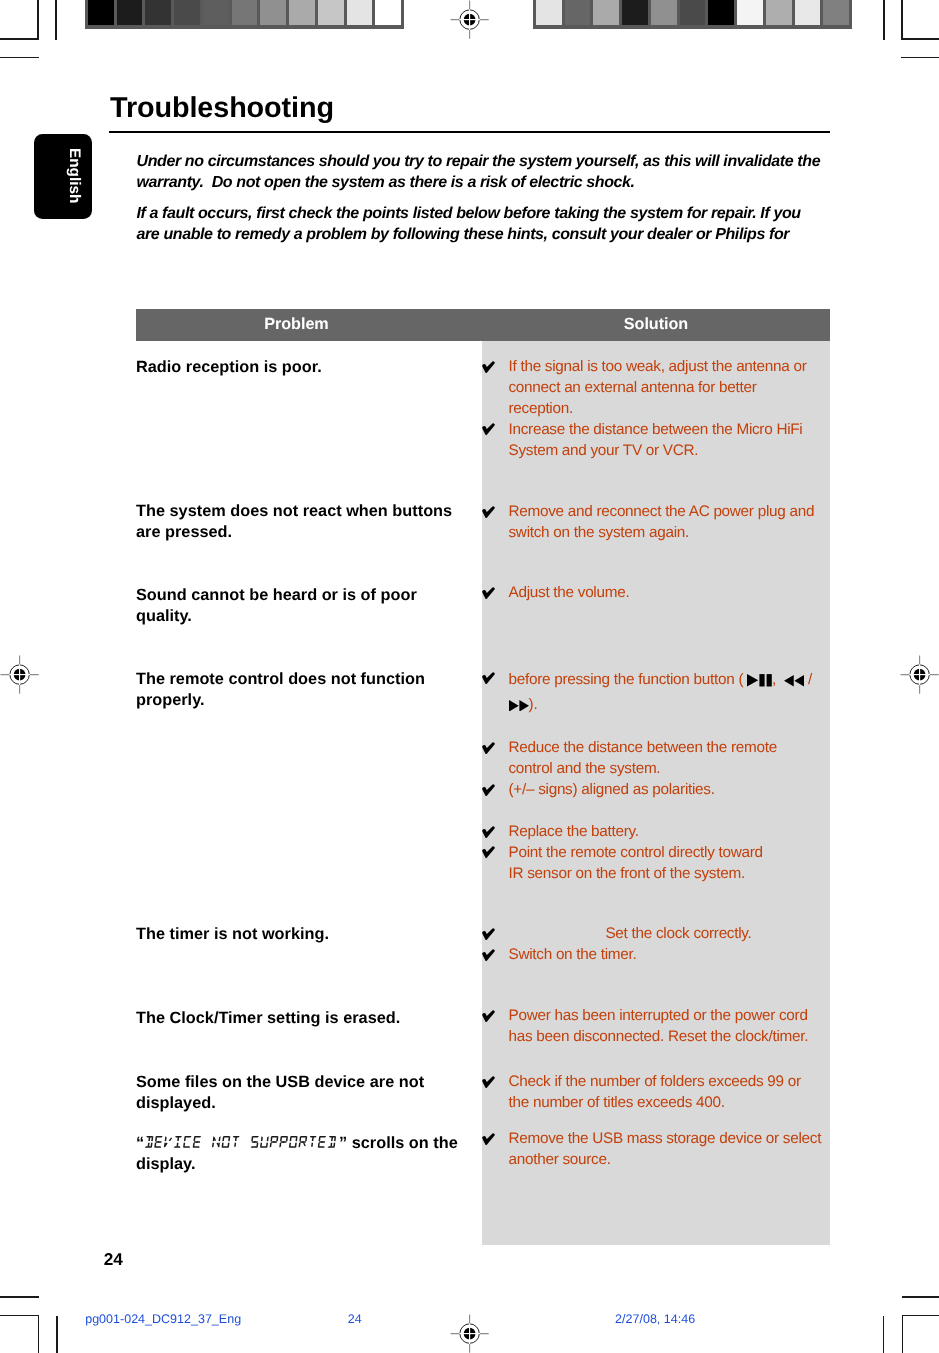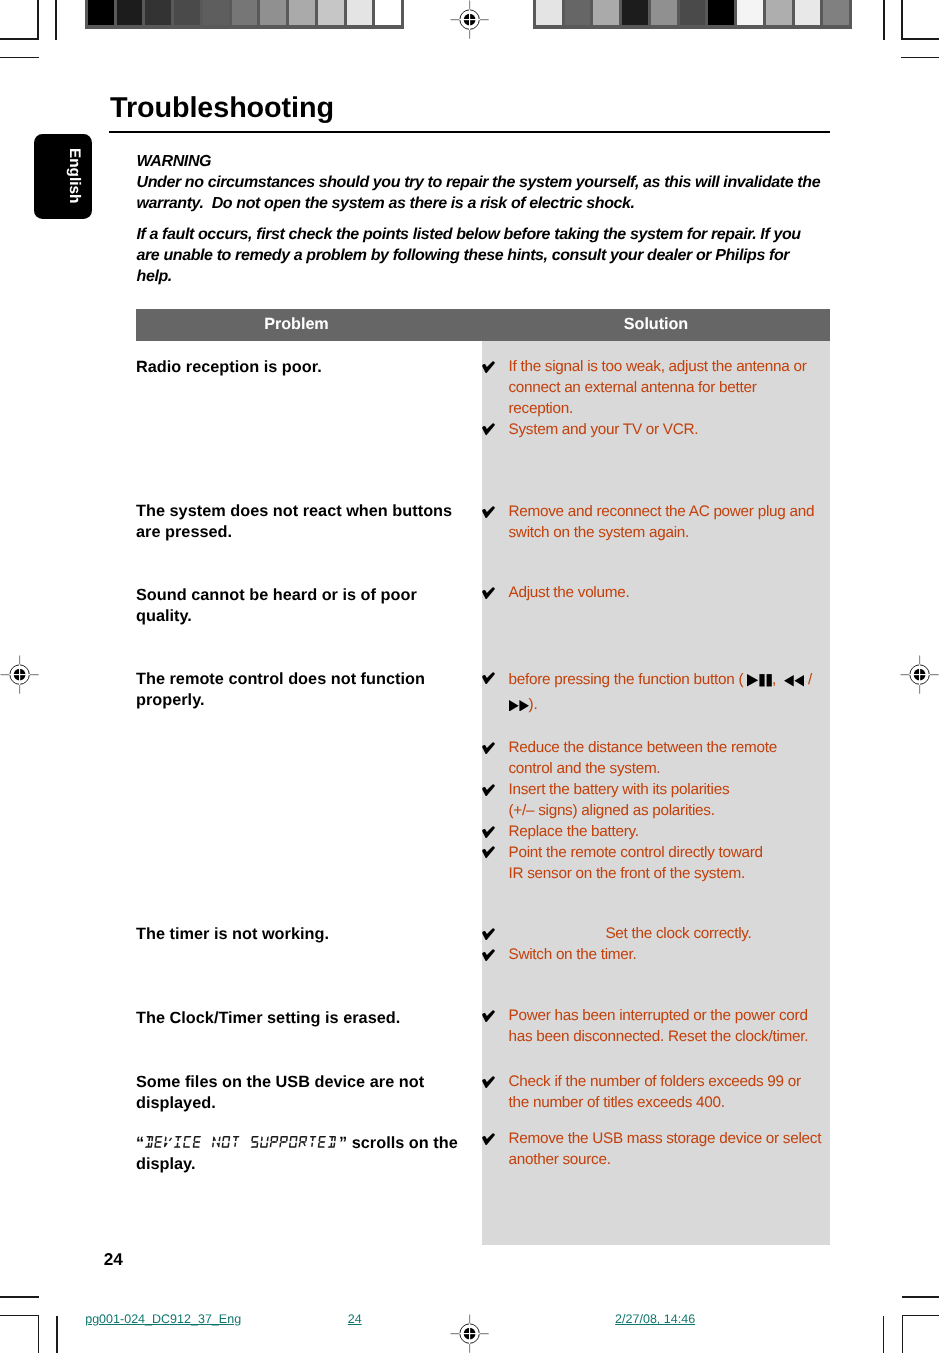--- a/index.html
+++ b/index.html
@@ -50,23 +50,23 @@
   #th-solution{left:358px;width:324px;text-align:center;}
   .sol-bg{position:absolute;left:481.8px;top:340.5px;width:348px;height:904.2px;background:#d9d9d9;}
 
   .prob{position:absolute;left:136px;width:340px;font-weight:bold;color:#000;
         font-size:16.3px;line-height:21.2px;letter-spacing:0.01px;white-space:nowrap;}
   .sol{position:absolute;left:508.5px;width:340px;color:#c2410c;
        font-size:15.3px;line-height:20.85px;letter-spacing:-0.275px;white-space:nowrap;}
   .ck{position:absolute;left:481.5px;width:13px;height:13px;line-height:0;}
   .ck svg{display:block;}
 
-  .footer-txt{position:absolute;color:#0f766e;font-size:12.5px;line-height:14px;
+  .footer-txt{position:absolute;color:#1d4ed8;font-size:12.5px;line-height:14px;
               letter-spacing:0.01px;
-              font-family:"Liberation Sans",sans-serif;text-decoration:underline;}
+              font-family:"Liberation Sans",sans-serif;}
   #ft-file{left:85.2px;top:1312.2px;}
   #ft-page{left:347.8px;top:1312.2px;}
   #ft-time{left:615.1px;top:1312.2px;}
   .pageno{position:absolute;left:103.7px;top:1250.2px;font-weight:bold;color:#000;font-size:17.2px;line-height:18px;}
   .lcd{display:inline-block;vertical-align:baseline;line-height:0;}
   .lcd svg{display:inline-block;vertical-align:-1.2px;}
   .tico{display:inline-block;line-height:0;}
   .tico svg{display:inline-block;vertical-align:-2.6px;}
   .sol div.hasicon{line-height:24.5px;}
   .sol div.aftericon{line-height:23.0px;}
@@ -155,26 +155,24 @@
     </div>
 
   <h1 class="doc-title">Troubleshooting</h1>
   <div class="title-rule"></div>
 
   <div class="lang-tab">
     <span>English</span>
   </div>
 
   <div class="warn-block" id="warnblock">
-      <div>WARNING</div>
       <div>Under no circumstances should you try to repair the system yourself, as this will invalidate the</div>
       <div>warranty. &nbsp;Do not open the system as there is a risk of electric shock.</div>
       <div class="gap">If a fault occurs, first check the points listed below before taking the system for repair. If you</div>
       <div>are unable to remedy a problem by following these hints, consult your dealer or Philips for</div>
-      <div>help.</div>
     </div>
 
   <div class="tbl-head">
     <span id="th-problem">Problem</span>
     <span id="th-solution">Solution</span>
   </div>
   <div class="sol-bg"></div>
 
   <div id="tblbody">
       <div class="prob" style="top: 357px;">
@@ -189,20 +187,21 @@
         <div>If the signal is too weak, adjust the antenna or</div>
         <div>connect an external antenna for better</div>
         <div>reception.</div>
       </div>
       <div class="ck" style="top: 423.3px;">
         <svg width="13" height="12.4" viewBox="0 0 13 12.4">
           <path d="M0.25 4.9 Q0.05 3.8 0.95 3.45 L2.35 3.0 Q3.05 2.85 3.45 3.5 L4.85 5.9 L10.5 0.6 Q11.25 -0.1 11.85 0.45 L12.6 1.15 Q13.15 1.7 12.55 2.45 L4.85 11.85 Q4.15 12.6 3.5 11.7 L0.65 6.3 Q0.35 5.7 0.25 4.9 Z" fill="#000"></path>
         </svg>
       </div>
       <div class="sol" style="top: 419.7px;">
+        <div>Increase the distance between the Micro HiFi</div>
         <div>System and your TV or VCR.</div>
       </div>
       <div class="prob" style="top: 501px;">
         <div>The system does not react when buttons</div>
         <div>are pressed.</div>
       </div>
       <div class="ck" style="top: 505.6px;">
         <svg width="13" height="12.4" viewBox="0 0 13 12.4">
           <path d="M0.25 4.9 Q0.05 3.8 0.95 3.45 L2.35 3.0 Q3.05 2.85 3.45 3.5 L4.85 5.9 L10.5 0.6 Q11.25 -0.1 11.85 0.45 L12.6 1.15 Q13.15 1.7 12.55 2.45 L4.85 11.85 Q4.15 12.6 3.5 11.7 L0.65 6.3 Q0.35 5.7 0.25 4.9 Z" fill="#000"></path>
         </svg>
@@ -254,21 +253,20 @@
       <div class="sol" style="top: 738.3px;">
         <div>Reduce the distance between the remote</div>
         <div>control and the system.</div>
       </div>
       <div class="ck" style="top: 783.7px;">
         <svg width="13" height="12.4" viewBox="0 0 13 12.4">
           <path d="M0.25 4.9 Q0.05 3.8 0.95 3.45 L2.35 3.0 Q3.05 2.85 3.45 3.5 L4.85 5.9 L10.5 0.6 Q11.25 -0.1 11.85 0.45 L12.6 1.15 Q13.15 1.7 12.55 2.45 L4.85 11.85 Q4.15 12.6 3.5 11.7 L0.65 6.3 Q0.35 5.7 0.25 4.9 Z" fill="#000"></path>
         </svg>
       </div>
       <div class="sol" style="top: 780.1px;">
-        <div>Insert the battery with its polarities</div>
         <div>(+/– signs) aligned as polarities.</div>
       </div>
       <div class="ck" style="top: 825.5px;">
         <svg width="13" height="12.4" viewBox="0 0 13 12.4">
           <path d="M0.25 4.9 Q0.05 3.8 0.95 3.45 L2.35 3.0 Q3.05 2.85 3.45 3.5 L4.85 5.9 L10.5 0.6 Q11.25 -0.1 11.85 0.45 L12.6 1.15 Q13.15 1.7 12.55 2.45 L4.85 11.85 Q4.15 12.6 3.5 11.7 L0.65 6.3 Q0.35 5.7 0.25 4.9 Z" fill="#000"></path>
         </svg>
       </div>
       <div class="sol" style="top: 821.9px;">
         <div>Replace the battery.</div>
       </div>

